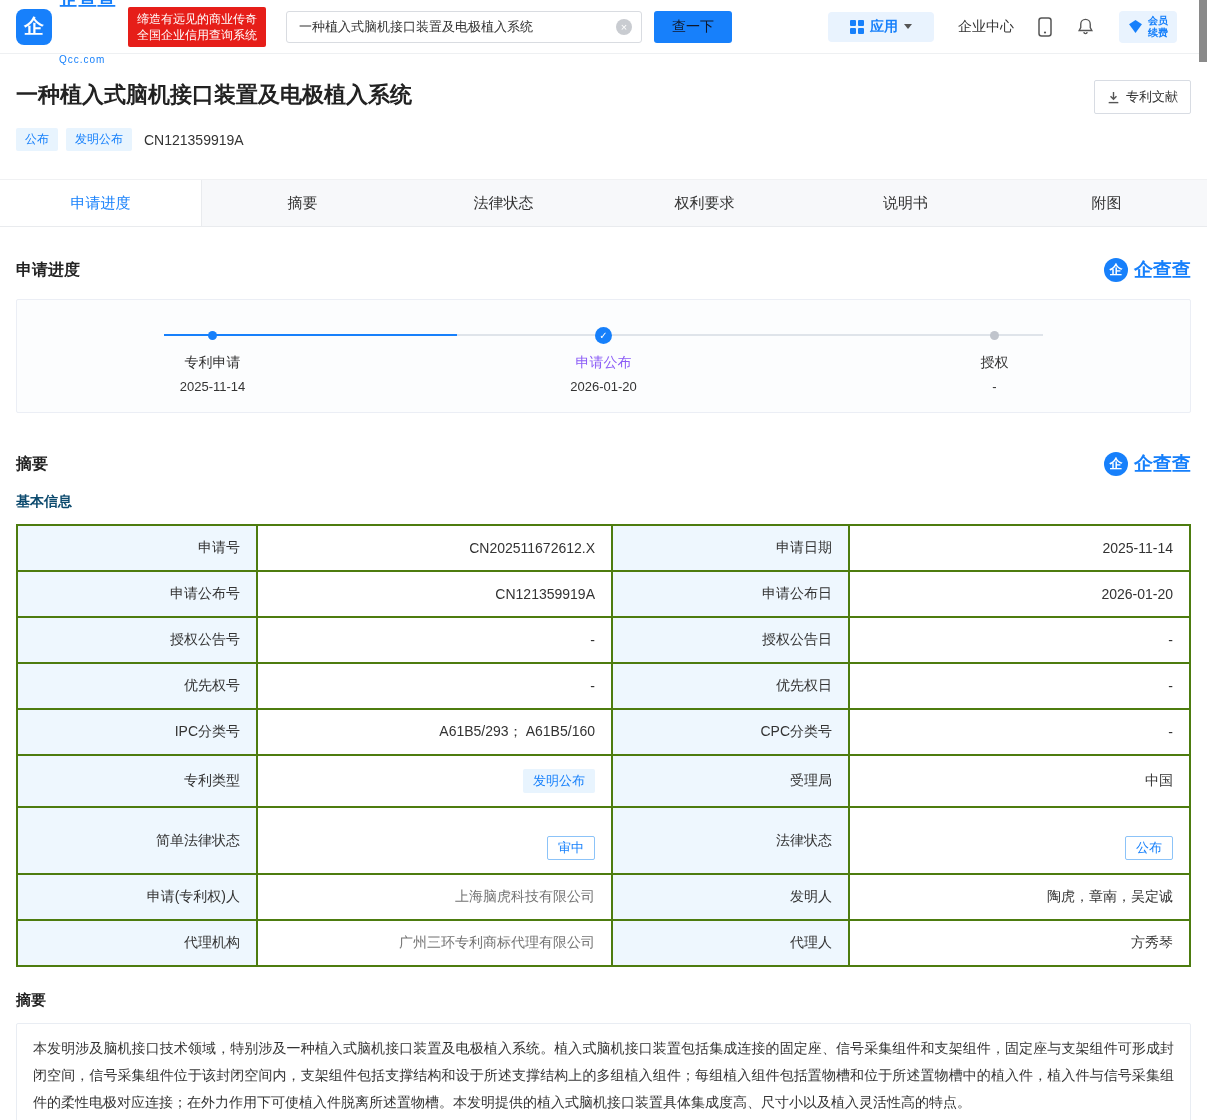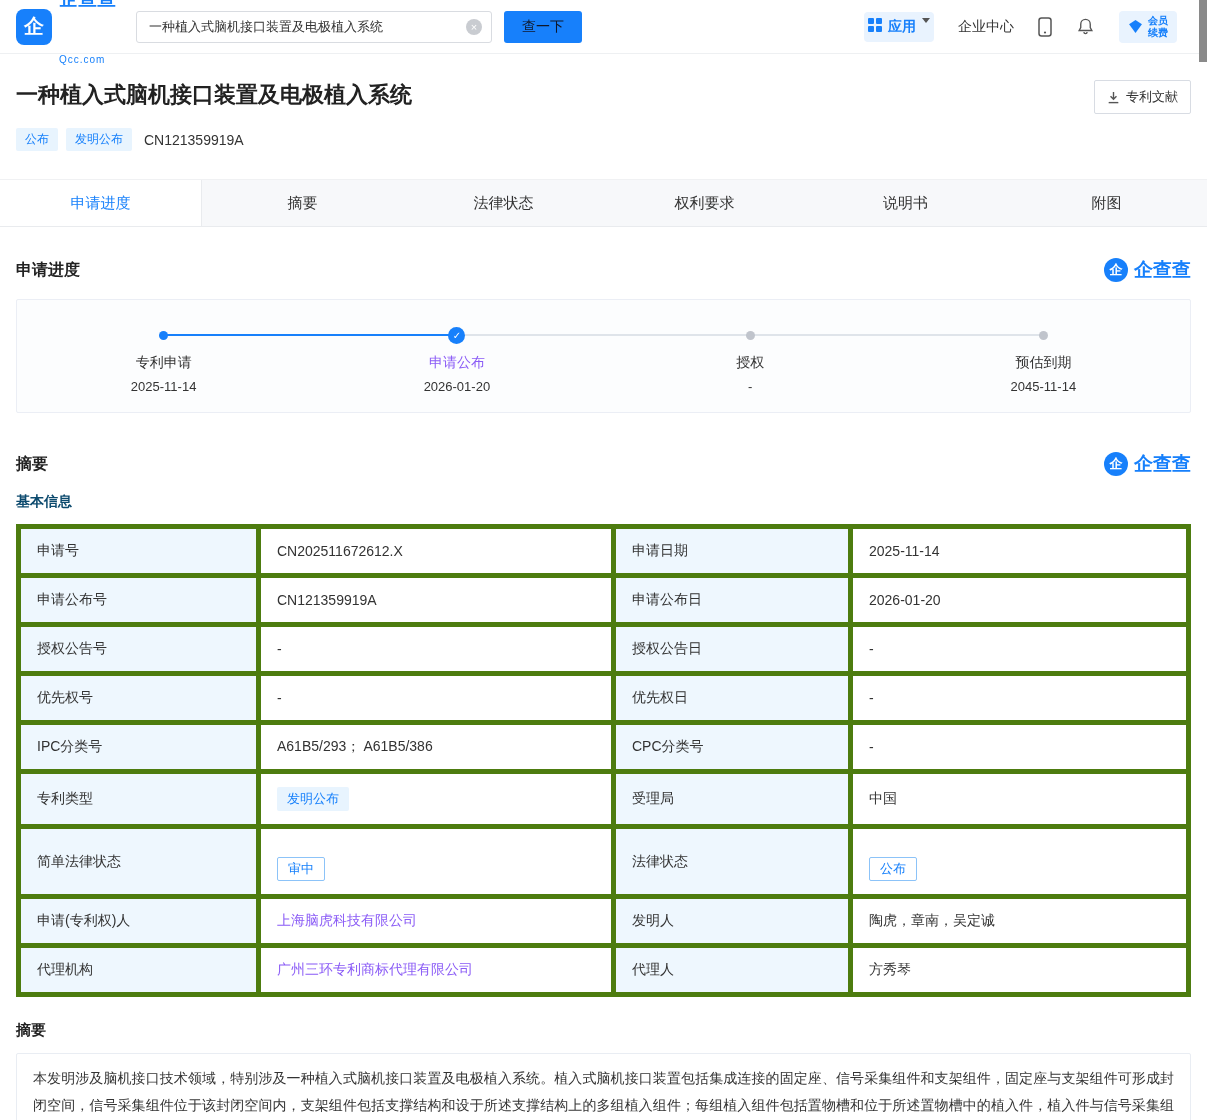--- a/index.html
+++ b/index.html
@@ -22,21 +22,21 @@
   .search-wrap { position:relative; margin-left:8px; }
   .search-input { width:356px; height:32px; border:1px solid #d9dce1; border-radius:3px;
                   padding:0 32px 0 12px; font-size:13px; color:#333; outline:none;
                   font-family:"Liberation Sans","DejaVu Sans",sans-serif; }
   .clear-ic { position:absolute; right:10px; top:8px; width:16px; height:16px; background:#c9ccd1;
               border-radius:50%; color:#fff; font-size:11px; line-height:16px; text-align:center; cursor:pointer; }
   .search-btn { height:32px; padding:0 18px; background:#1780fb; color:#0f172a; border:none;
                 border-radius:3px; font-size:14px; cursor:pointer;
                 font-family:"Liberation Sans","DejaVu Sans",sans-serif; }
   .nav-right { display:flex; align-items:center; gap:24px; margin-left:auto; margin-right:14px; }
-  .apps-btn { display:flex; gap:6px; background:#e9f3fe; padding:6px 4px;
+  .apps-btn { display:flex; align-items:center; gap:6px; background:#e9f3fe; padding:6px 22px;
               border-radius:4px; color:#1780fb; font-weight:bold; font-size:14px; cursor:pointer; }
   .caret { width:0; height:0; border-left:4px solid transparent; border-right:4px solid transparent;
            border-top:5px solid #555; }
   .plain-link { font-size:14px; color:#333; cursor:pointer; }
   .icon-btn { display:flex; align-items:center; cursor:pointer; }
   .member { display:flex; align-items:center; gap:5px; background:#e9f3fe; padding:4px 9px;
             border-radius:4px; cursor:pointer; }
   .member-txt { font-size:10px; line-height:12px; color:#1780fb; font-weight:bold; }
   
   .page { padding:0 16px; }
@@ -73,23 +73,23 @@
   .dot.done { background:#1780fb; }
   .dot.pending { background:#c0c4cc; }
   .dot.current { width:17px; height:17px; background:#1780fb; color:#fff; font-size:10px;
                  display:flex; align-items:center; justify-content:center; }
   .tl-label { margin-top:10px; font-size:14px; color:#333; }
   .tl-step.current .tl-label { color:#8b5cf6; }
   .tl-date { margin-top:7px; font-size:13px; color:#333; }
   
   .sub-head { margin:0 16px 13px; font-size:14px; font-weight:bold; color:#0c4a6e; }
   .info-table { margin:0 16px; width:calc(100% - 32px); border-collapse:collapse; font-size:14px; }
-  .info-table td { border:5px solid #4d7c0f; padding:13px 16px; color:#333; }
+  .info-table td { border:2px solid #4d7c0f; padding:13px 16px; color:#333;text-align:right; }
   .info-table td.lbl { background:#eef7fe; }
-  .lnk { color:#8b5cf6; cursor:pointer; }
+  .lnk { color:#737373; cursor:pointer; }
   .tag-outline { display:inline-block; border:1px solid #8cc3f8; color:#1780fb; background:#fff;
                  font-size:13px; padding:2px 10px; border-radius:2px;margin-top:15px; }
   .tag-fill-sm { display:inline-block; background:#e8f4fe; color:#1780fb; font-size:13px;
                  padding:3px 10px; border-radius:2px; }
   
   .abs-head { margin:24px 16px 13px; font-size:15px; font-weight:bold; color:#222; }
   .abs-box { margin:0 16px; border:1px solid #e9edf3; padding:11px 16px; font-size:14px;
              line-height:27px; color:#333; text-align:justify; border-radius:2px; }
   
   .sb-track { position:absolute; top:0; right:0; width:8px; height:100%; }
@@ -99,20 +99,24 @@
 </head>
 <body>
 
 <div class="topbar">
   <div class="logo">
     <div class="logo-icon">企</div>
     <div>
       <div class="logo-name">企查查</div>
       <div class="logo-domain">Qcc.com</div>
     </div>
+  </div>
+  <div class="slogan">
+    <div>缔造有远见的商业传奇</div>
+    <div>全国企业信用查询系统</div>
   </div>
   <div class="search-wrap">
     <input class="search-input" value="一种植入式脑机接口装置及电极植入系统" style="">
     <span class="clear-ic">×</span>
   </div>
   <button class="search-btn">查一下</button>
 
   <div class="nav-right">
     <div class="apps-btn">
       <span>
@@ -212,27 +216,20 @@
       <div class="tl-label">申请公布</div>
       <div class="tl-date">2026-01-20</div>
     </div>
     <div class="tl-step">
       <div class="dot-wrap">
           <div class="dot pending"></div>
         </div>
       <div class="tl-label">授权</div>
       <div class="tl-date">-</div>
     </div>
-    <div class="tl-step">
-      <div class="dot-wrap">
-          <div class="dot pending"></div>
-        </div>
-      <div class="tl-label">预估到期</div>
-      <div class="tl-date">2045-11-14</div>
-    </div>
   </div>
 </div>
 
 <div class="sec-head" style="margin-top:38px;">
   <div class="sec-title">摘要</div>
   <div class="wm">
     <div class="wm-icon">企</div>
     <div class="wm-text">企查查</div>
   </div>
 </div>
@@ -266,21 +263,21 @@
       <td>-</td>
     </tr>
     <tr>
       <td class="lbl">优先权号</td>
       <td>-</td>
       <td class="lbl">优先权日</td>
       <td>-</td>
     </tr>
     <tr>
       <td class="lbl">IPC分类号</td>
-      <td>A61B5/293； A61B5/386</td>
+      <td>A61B5/293； A61B5/160</td>
       <td class="lbl">CPC分类号</td>
       <td>-</td>
     </tr>
     <tr>
       <td class="lbl">专利类型</td>
       <td>
         <span class="tag-fill-sm">发明公布</span>
       </td>
       <td class="lbl">受理局</td>
       <td>中国</td>

